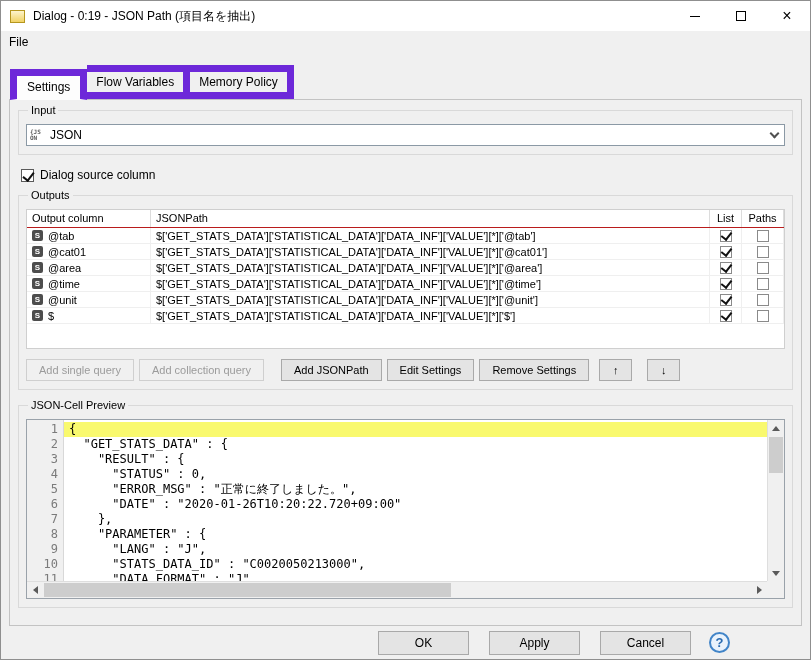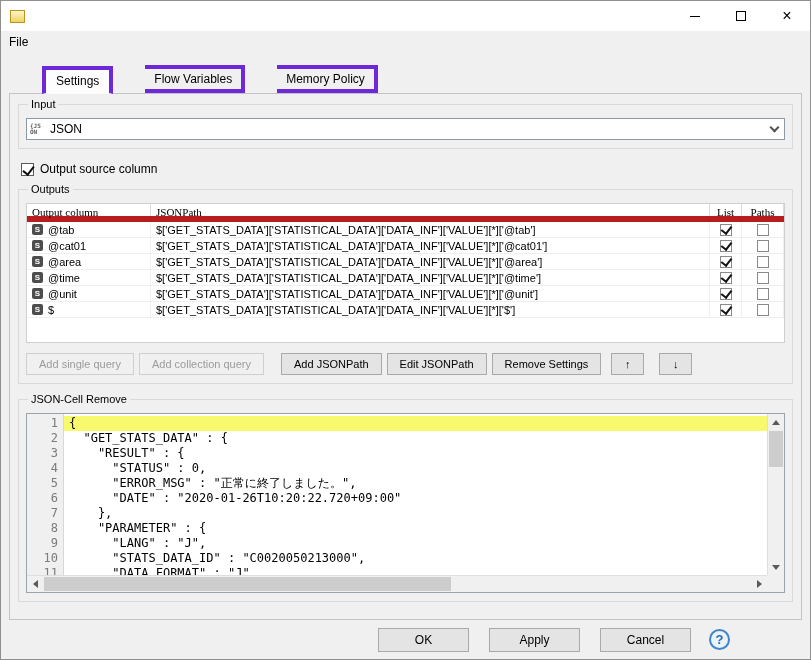--- a/index.html
+++ b/index.html
@@ -17,21 +17,21 @@
   .glyph-min { width:10px; border-bottom:1px solid #000; height:1px; }
   .glyph-max { width:10px; height:10px; border:1px solid #000; }
   .glyph-close { font-size:16px; line-height:1; }
 
   
   .menubar { height:22px; display:flex; align-items:center; padding-left:1px; flex:0 0 auto; }
   .menu-item { padding:3px 7px; }
 
   
   .tabs { display:flex; align-items:flex-end; margin:12px 0 0 9px; position:relative; z-index:2; }
-  .tab { border:4px solid #6d28d9; background:#f0f0f0; padding:3px 9px; margin-bottom:0; position:relative;margin-left:32px; }
+  .tab { border:7px solid #6d28d9; background:#f0f0f0; padding:3px 9px; margin-bottom:0; position:relative; }
   .tab + .tab { border-left:none; }
   .tab.active { background:#fdfdfd; padding:4px 10px 5px; border-bottom:1px solid #fdfdfd; top:1px; }
 
   
   .panel { margin:0 8px; border:1px solid #c3c3c3; height:527px; padding:10px 8px 8px; position:relative; z-index:1; flex:0 0 auto; background:#f0f0f0; }
 
   .group { border:1px solid #d9d9d9; position:relative; padding:13px 7px 8px; }
   .group-label { position:absolute; top:-7px; left:9px; background:#f0f0f0; padding:0 3px; font-size:11px; }
 
   
@@ -43,21 +43,21 @@
   
   .check-row { display:flex; align-items:center; gap:6px; margin:13px 0 0 3px; }
   .checkbox { width:13px; height:13px; background:#fff; border:1px solid #5a5a5a; position:relative; flex:0 0 auto; }
   .checkbox.checked::after { content:""; position:absolute; left:3px; top:0; width:5px; height:9px; border:solid #111; border-width:0 2px 2px 0; transform:rotate(38deg); }
 
   .outputs-group { margin-top:13px; }
 
   
   .table { border:1px solid #cfcfcf; background:#fff; height:140px; overflow:hidden; font-size:11px; }
   .thead, .trow { display:flex; align-items:stretch; }
-  .thead { height:18px; border-bottom:6px solid #b91c1c;font-family:Liberation Serif, serif; }
+  .thead { height:18px; border-bottom:1px solid #b91c1c; }
   .th { padding:2px 5px; border-right:1px solid #dcdcdc; white-space:nowrap; }
   .trow { height:16px; border-bottom:1px solid #efefef; }
   .td { padding:0 5px; border-right:1px solid #efefef; display:flex; align-items:center; overflow:hidden; white-space:nowrap; }
   .col-out { width:124px; flex:0 0 auto; }
   .col-path { flex:1 1 auto; min-width:0; }
   .col-list { width:32px; flex:0 0 auto; justify-content:center; text-align:center; }
   .col-paths { width:42px; flex:0 0 auto; justify-content:center; text-align:center; }
   .th.col-list, .th.col-paths { padding:2px 2px; }
   .type-icon { width:11px; height:11px; background:#4d4d4d; color:#fff; font-size:8px; font-weight:bold; border-radius:2px; display:inline-flex; align-items:center; justify-content:center; margin-right:5px; flex:0 0 auto; }
   .cbx { width:12px; height:12px; border:1px solid #8a8a8a; background:#fff; position:relative; flex:0 0 auto; }
@@ -97,20 +97,21 @@
   .footer .btn { width:91px; height:24px; font-size:12px; }
   .help-btn { width:21px; height:21px; border-radius:50%; border:2px solid #4285c8; color:#2a6bb0; background:#eaf3fc; font-weight:bold; font-size:13px; display:flex; align-items:center; justify-content:center; margin-left:3px; }
 </style>
 </head>
 <body>
 
 <div class="window">
 
   <div class="titlebar">
     <span class="title-icon"></span>
+    <span class="title-text">Dialog - 0:19 - JSON Path (項目名を抽出)</span>
     <div class="win-controls">
       <div class="win-btn">
           <span class="glyph-min"></span>
         </div>
       <div class="win-btn">
           <span class="glyph-max"></span>
         </div>
       <div class="win-btn">
           <span class="glyph-close">×</span>
         </div>
@@ -136,21 +137,21 @@
           <span>{JS</span>
             <span>ON</span>
         </span>
         <span class="combo-value">JSON</span>
         <span class="combo-arrow"></span>
       </div>
     </div>
 
     <div class="check-row">
       <span class="checkbox checked"></span>
-      <span>Output source column</span>
+      <span>Dialog source column</span>
     </div>
 
     <div class="group outputs-group">
       <span class="group-label">Outputs</span>
 
       <div class="table">
         <div class="thead">
           <div class="th col-out">Output column</div>
           <div class="th col-path">JSONPath</div>
           <div class="th col-list">List</div>
@@ -235,29 +236,29 @@
                 <span class="cbx"></span>
               </div>
             </div>
           </div>
       </div>
 
       <div class="btn-row">
         <button class="btn disabled">Add single query</button>
         <button class="btn disabled">Add collection query</button>
         <button class="btn gap-left">Add JSONPath</button>
-        <button class="btn">Edit JSONPath</button>
+        <button class="btn">Edit Settings</button>
         <button class="btn">Remove Settings</button>
         <button class="btn arrow up">↑</button>
         <button class="btn arrow down">↓</button>
       </div>
     </div>
 
     <div class="group preview-group">
-      <span class="group-label">JSON-Cell Remove</span>
+      <span class="group-label">JSON-Cell Preview</span>
       <div class="preview">
         <div class="gutter">
             <div class="lnum">1</div>
             <div class="lnum">2</div>
             <div class="lnum">3</div>
             <div class="lnum">4</div>
             <div class="lnum">5</div>
             <div class="lnum">6</div>
             <div class="lnum">7</div>
             <div class="lnum">8</div>

